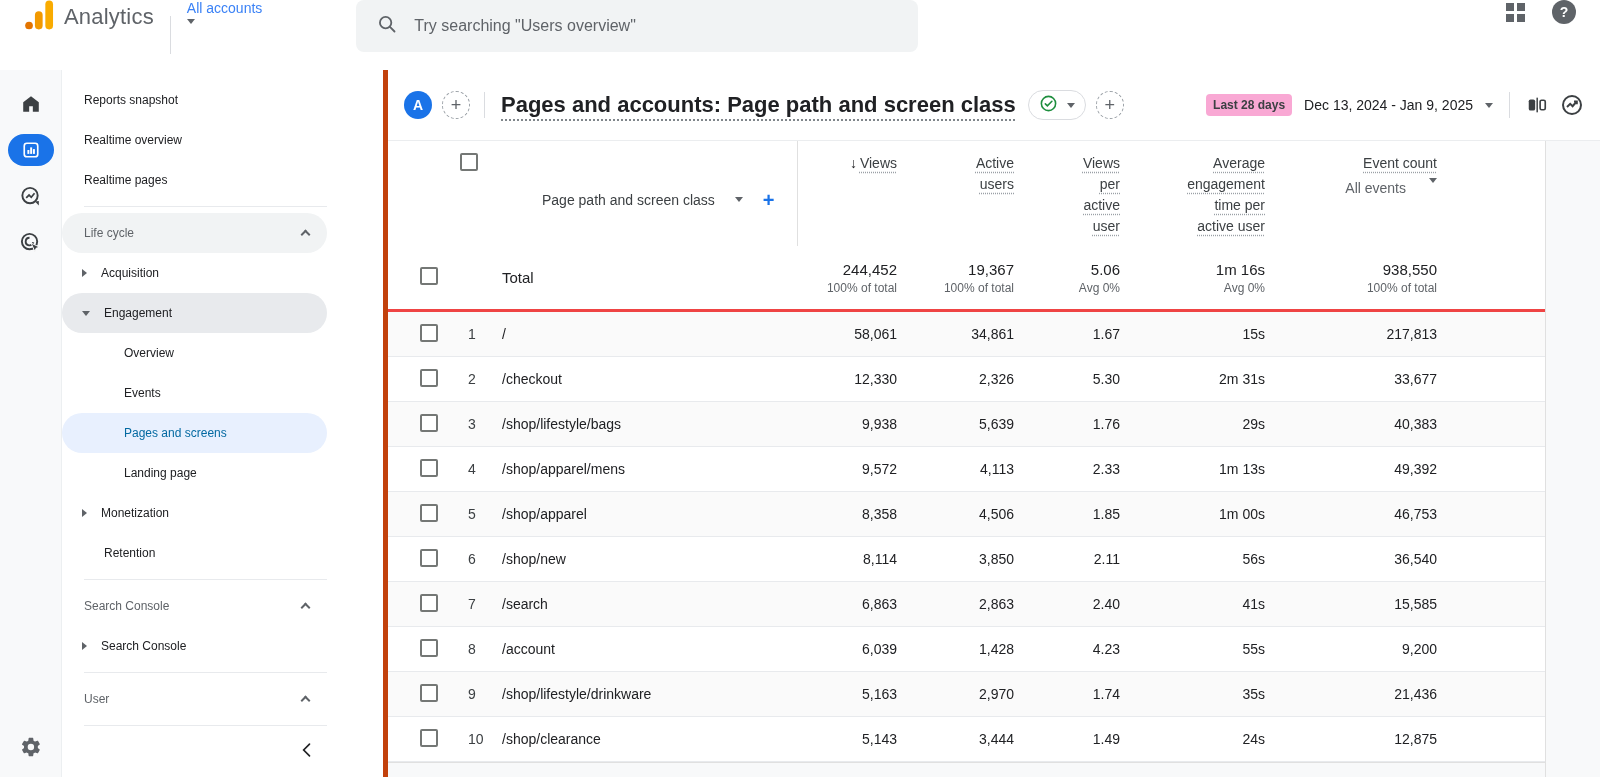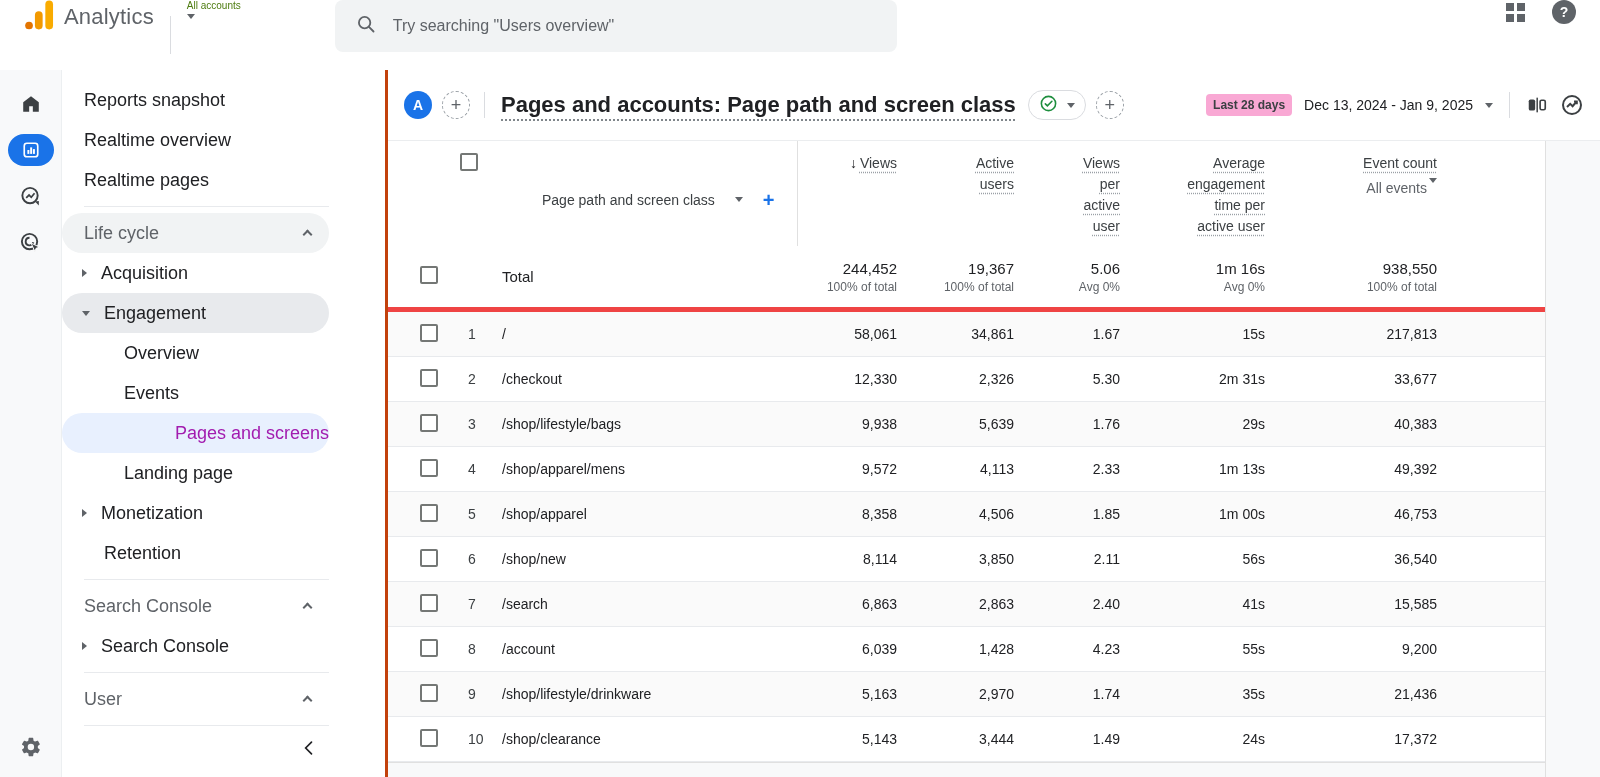--- a/index.html
+++ b/index.html
@@ -7,21 +7,21 @@
     font-family:"Liberation Sans", sans-serif; color:#202124; }
 
   
   .topbar { height:70px; display:flex; align-items:flex-start; padding:0 24px; background:#fff; }
   .brand { display:flex; align-items:center; gap:10px; }
   .brand-name { font-size:22px; color:#5f6368; letter-spacing:.2px; }
   .vdiv { width:1px; background:#dadce0; align-self:center; }
   .vdiv.h40 { height:38px; margin:0 16px; }
   .vdiv.h28 { height:26px; }
   .account-switcher { display:flex; flex-direction:column; gap:3px; cursor:pointer; }
-  .account-switcher .acct-label { font-size:10px; color:#4d7c0f; }
+  .account-switcher .acct-label { font-size:14px; color:#3b82f6; }
   .tri-down { width:0; height:0; border-left:4px solid transparent; border-right:4px solid transparent; border-top:5px solid #5f6368; }
   .tri-right { width:0; height:0; border-top:4px solid transparent; border-bottom:4px solid transparent; border-left:5px solid #5f6368; }
   .searchbar { margin-left:94px; width:562px; height:52px; background:#f1f3f4; border-radius:8px;
     display:flex; align-items:center; gap:16px; padding:0 20px; }
   .searchbar input { border:none; outline:none; background:transparent; font-size:16px; color:#202124; width:100%;
     font-family:"Liberation Sans", sans-serif; }
   .searchbar input::placeholder { color:#5f6368; }
   .topbar-right { margin-left:auto; display:flex; align-items:center; gap:28px; }
   .grid-icon { width:18px; height:18px; display:grid; grid-template-columns:8px 8px; grid-template-rows:8px 8px; gap:3px; cursor:pointer; }
   .grid-icon span { background:#5f6368; }
@@ -32,32 +32,32 @@
   .shell { display:flex; height:707px; }
 
   
   .rail { width:62px; background:#f8f9fa; border-right:1px solid #eceff1; display:flex; flex-direction:column; align-items:center;
     padding:18px 0 14px; gap:14px; }
   .rail-btn { width:46px; height:32px; display:flex; align-items:center; justify-content:center; cursor:pointer; border-radius:16px; }
   .rail-btn.active { background:#1a73e8; }
   .rail-spacer { flex:1; }
 
   
-  .sidebar { width:326px; background:#fff; border-right:3px solid #c2410c; padding-top:10px; position:relative; font-size:18px; }
+  .sidebar { width:326px; background:#fff; border-right:5px solid #c2410c; padding-top:10px; position:relative; font-size:12px; }
   .nav-item { height:40px; display:flex; align-items:center; padding-left:22px; color:#202124; cursor:pointer; }
   .nav-divider { height:1px; background:#e8eaed; margin:6px 56px 6px 22px; }
   .section-head { height:40px; display:flex; align-items:center; justify-content:space-between;
     padding:0 18px 0 22px; margin-right:56px; color:#5f6368; cursor:pointer; border-radius:20px; }
   .section-head.pill-gray { background:#f1f3f4; }
   .chev-up { width:7px; height:7px; border-left:2px solid #5f6368; border-top:2px solid #5f6368; transform:rotate(45deg); margin-top:3px; }
   .expandable { height:40px; display:flex; align-items:center; gap:14px; padding-left:20px; margin-right:56px; cursor:pointer; border-radius:20px; }
   .expandable .tri-right, .expandable .tri-down { flex:0 0 auto; }
   .expandable.pill-dark { background:#e8eaed; }
   .sub-item { height:40px; display:flex; align-items:center; padding-left:62px; margin-right:56px; cursor:pointer; border-radius:20px; }
-  .sub-item.active { background:#e8f0fe; color:#a21caf;justify-content:flex-end; }
+  .sub-item.active { background:#e8f0fe; color:#0369a1; }
   .collapse-btn { position:absolute; bottom:14px; right:66px; cursor:pointer; }
 
   
   .main { flex:1; display:flex; flex-direction:column; background:#fff; min-width:0; }
   .report-header { height:70px; display:flex; align-items:center; padding:0 16px; background:#fff; }
   .avatar { width:28px; height:28px; border-radius:50%; background:#1a73e8; color:#fff; font-size:14px; font-weight:bold;
     display:flex; align-items:center; justify-content:center; cursor:pointer; }
   .dashed-plus { width:28px; height:28px; border-radius:50%; border:1px dashed #9aa0a6; color:#5f6368; font-size:18px;
     display:flex; align-items:center; justify-content:center; margin-left:10px; cursor:pointer; line-height:1; }
   .report-title { font-size:22px; color:#202124; margin-left:16px;
@@ -77,23 +77,23 @@
   .grid { display:grid; grid-template-columns:48px 34px 1fr 100px 117px 106px 145px 172px; padding:0 108px 0 32px; }
   .thead { height:105px; align-items:stretch; }
   .thead > div { padding-top:12px;padding-left:40px; }
   .cb { width:18px; height:18px; border:2px solid #747775; border-radius:2px; background:#fff; display:inline-block; cursor:pointer; }
   .dim-head { display:flex; align-items:center; gap:20px; color:#3c4043; font-size:14px; }
   .plus-blue { color:#1a73e8; font-size:20px; font-weight:bold; cursor:pointer; line-height:1; }
   .col-metric { text-align:right; font-size:14px; color:#3c4043; line-height:21px; }
   .col-metric .lbl { text-decoration:underline dotted #9aa0a6; text-underline-offset:4px; white-space:pre-line; cursor:pointer; }
   .col-views { border-left:1px solid #e0e0e0; }
   .sort-arrow { color:#202124; margin-right:3px; }
-  .event-filter { margin-top:4px; color:#5f6368; font-size:14px; display:flex; justify-content:flex-end; align-items:flex-start; gap:2px; cursor:pointer; }
-
-  .total-row { height:66px; align-items:center; border-bottom:5px solid #ef4444; }
+  .event-filter { margin-top:4px; color:#5f6368; font-size:14px; display:flex; justify-content:flex-end; align-items:flex-start; gap:23px; cursor:pointer; }
+
+  .total-row { height:66px; align-items:center; border-bottom:3px solid #ef4444; }
   .total-label { font-size:15px; color:#202124; }
   .metric { display:flex; flex-direction:column; align-items:flex-end; gap:3px; }
   .metric .v { font-size:15px; font-weight:500; color:#202124; }
   .metric .s { font-size:12px; color:#5f6368; }
 
   .trow { height:45px; align-items:center; border-bottom:1px solid #e8eaed; font-size:14px; }
   .trow:nth-child(odd) { background:#fafafa; }
   .trow .rank { color:#3c4043; }
   .trow .path { color:#202124; }
   .trow .num { text-align:right; color:#202124; }
@@ -449,21 +449,21 @@
     <div class="num">21,436</div>
   </div>
             <div class="grid trow">
     <div><span class="cb"></span></div>
     <div class="rank">10</div>
     <div class="path">/shop/clearance</div>
     <div class="num">5,143</div>
     <div class="num">3,444</div>
     <div class="num">1.49</div>
     <div class="num">24s</div>
-    <div class="num">17,372</div>
+    <div class="num">12,875</div>
   </div>
           </div>
 
         <div class="table-bottom"></div>
       </div>
       <div class="right-gutter"></div>
     </div>
   </div>
 </div>
 

